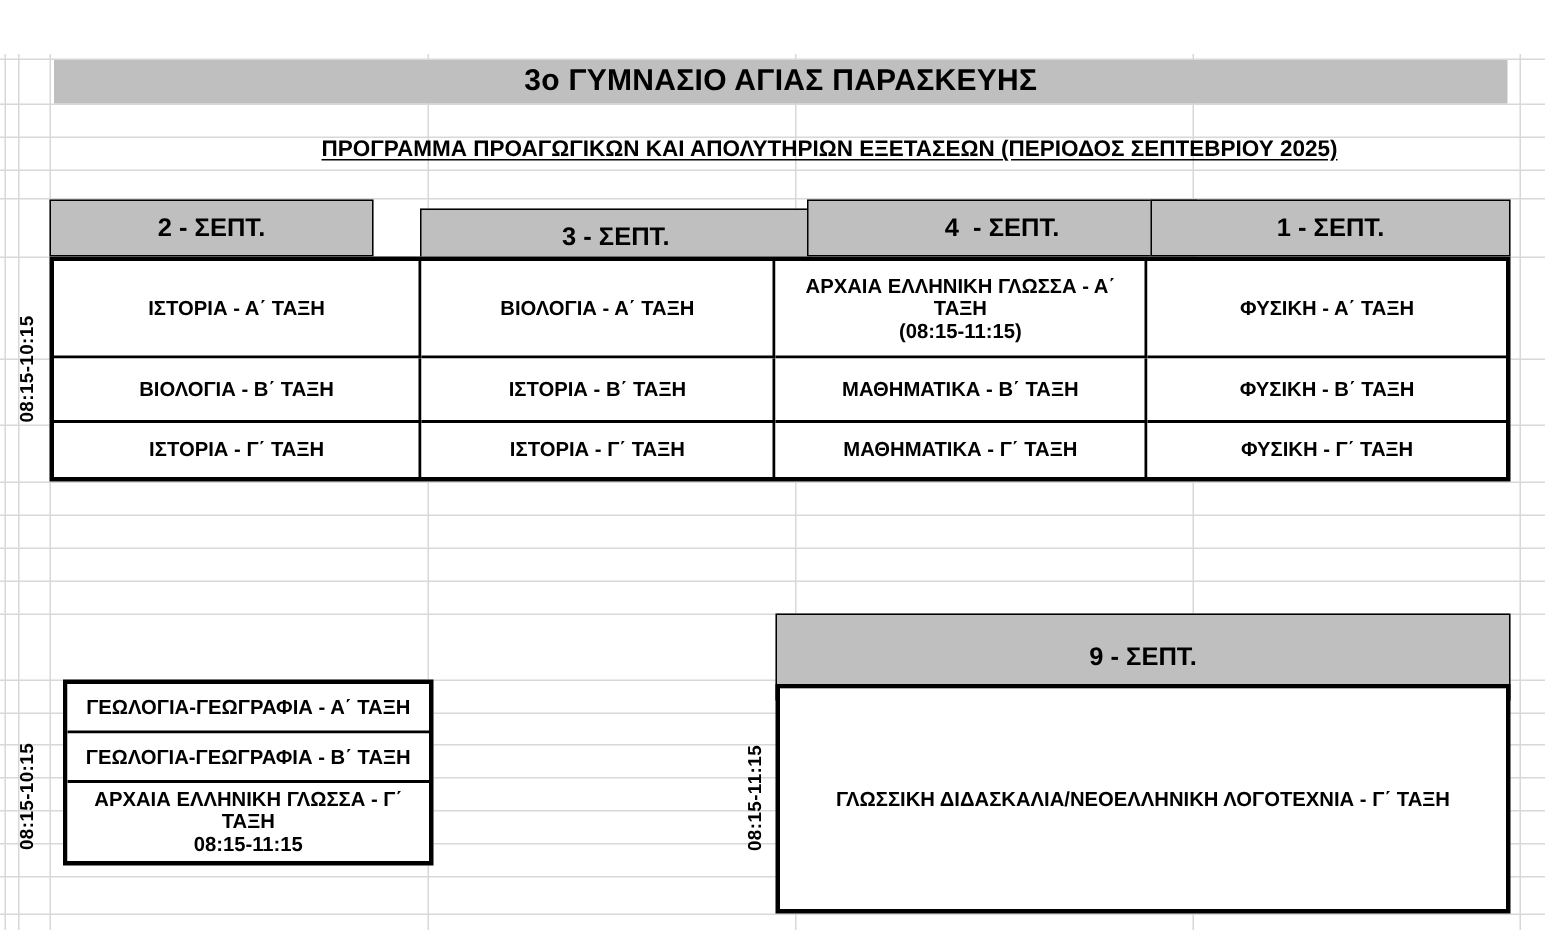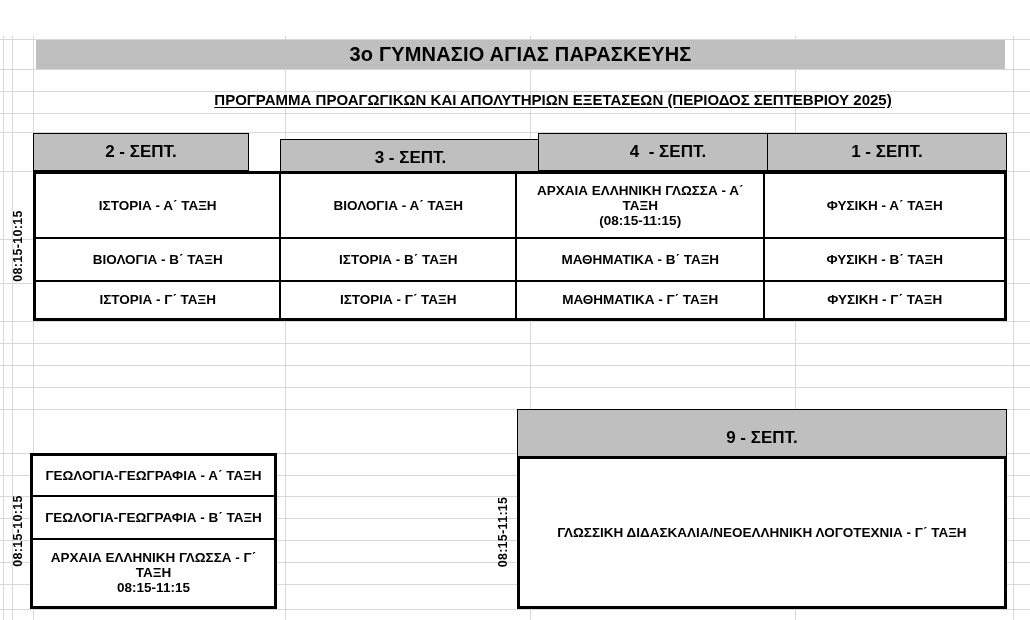--- a/index.html
+++ b/index.html
@@ -109,21 +109,21 @@
     <div class="cell">ΦΥΣΙΚΗ - Β΄ ΤΑΞΗ</div>
     <div class="cell">ΙΣΤΟΡΙΑ - Γ΄ ΤΑΞΗ</div>
     <div class="cell">ΙΣΤΟΡΙΑ - Γ΄ ΤΑΞΗ</div>
     <div class="cell">ΜΑΘΗΜΑΤΙΚΑ - Γ΄ ΤΑΞΗ</div>
     <div class="cell">ΦΥΣΙΚΗ - Γ΄ ΤΑΞΗ</div>
   </div>
 
   <div class="vlabel" style="left:18px;top:495px;">08:15-10:15</div>
 
 
-  <div class="tbody t-sept8" style="left:30px;top:417px;width:247px;height:156px;">
+  <div class="tbody t-sept8" style="left:42px;top:417px;width:247px;height:124px;">
     <div class="cell">ΓΕΩΛΟΓΙΑ-ΓΕΩΓΡΑΦΙΑ - Α΄ ΤΑΞΗ</div>
     <div class="cell">ΓΕΩΛΟΓΙΑ-ΓΕΩΓΡΑΦΙΑ - Β΄ ΤΑΞΗ</div>
     <div class="cell">ΑΡΧΑΙΑ ΕΛΛΗΝΙΚΗ ΓΛΩΣΣΑ - Γ΄
 ΤΑΞΗ
 08:15-11:15</div>
   </div>
 
   <div class="vlabel" style="left:503px;top:496px;">08:15-11:15</div>
 
   <div class="hdr" style="left:517px;top:373px;width:490px;height:58px;">9 - ΣΕΠΤ.</div>

